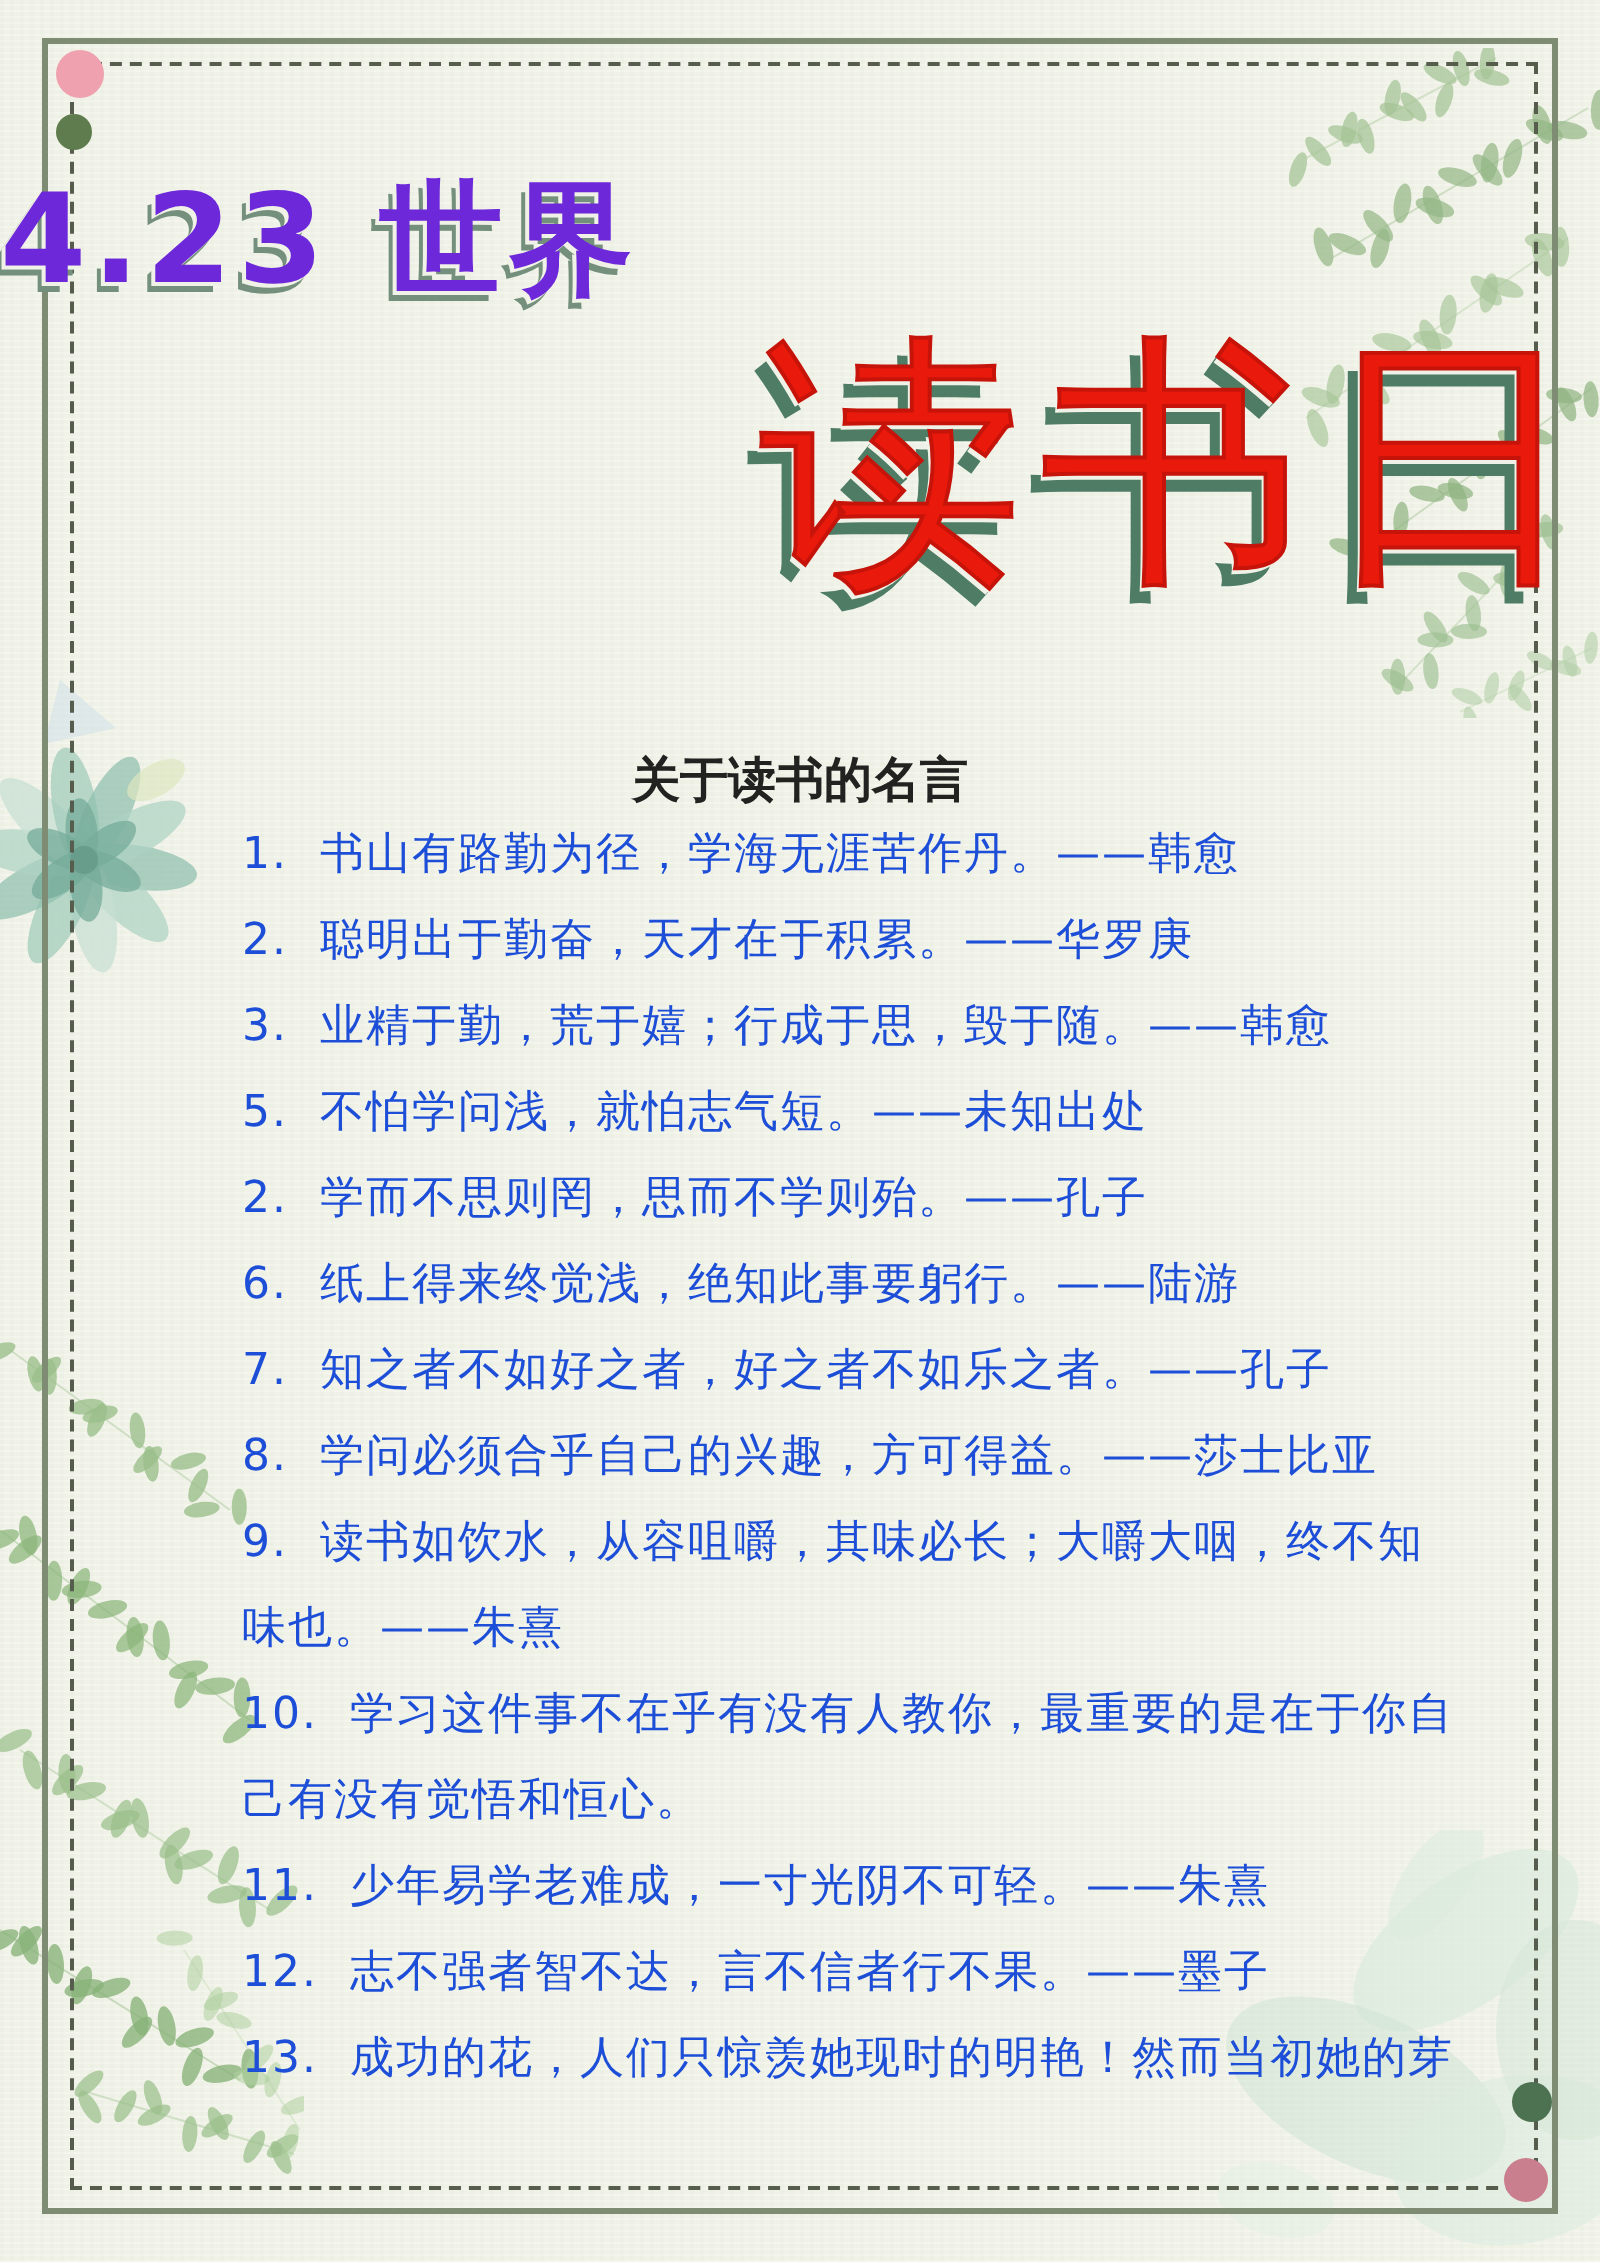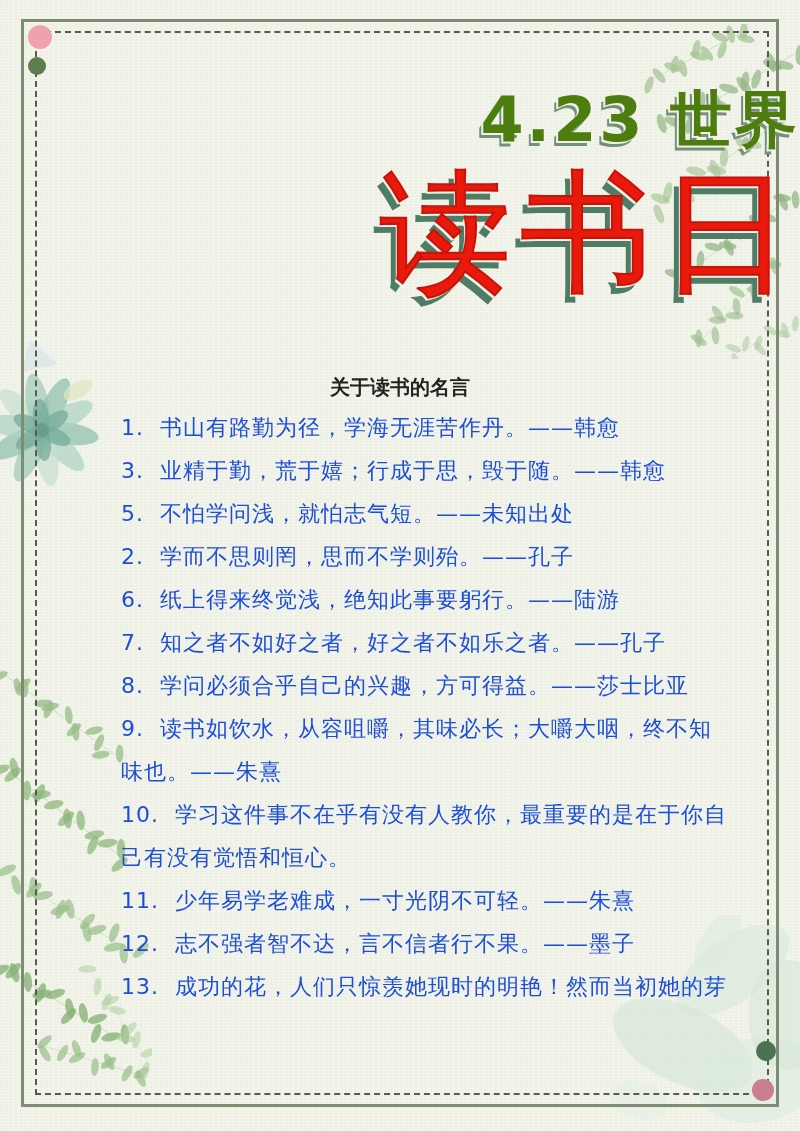--- a/index.html
+++ b/index.html
@@ -25,35 +25,34 @@
     border:2px dashed #565d4c;z-index:2;pointer-events:none;
   }
   .dot{position:absolute;border-radius:50%;z-index:3;}
   .dot-pink-top   {left:28px;top:25px;  width:24px;height:24px;background:#efa1af;}
   .dot-green-top  {left:28px;top:57px;  width:18px;height:18px;background:#5e7c4d;}
   .dot-green-bottom{left:756px;top:1041px;width:20px;height:20px;background:#4d7251;}
   .dot-pink-bottom{left:752px;top:1079px;width:22px;height:22px;background:#c97f8d;}
 
   .title-line1{
     position:absolute;left:0;right:0;top:78px;z-index:3;
-    text-align:right;font-size:62px;font-weight:bold;letter-spacing:3px;
-    color:#4d7c0f;
+    text-align:left;font-size:62px;font-weight:bold;letter-spacing:3px;
+    color:#6d28d9;
     text-shadow:-2px 2px 0 #f0f2e7, -4px 5px 0 #74907d;
-    padding-left:48px;
   }
   .title-line2{
     position:absolute;left:0;right:0;top:160px;z-index:3;
     text-align:right;font-size:132px;font-weight:normal;letter-spacing:8px;
     color:#e9190c;line-height:1.1;
     -webkit-text-stroke:2px #c7140a;
     text-shadow:-2px 3px 0 #f0f2e7, -7px 9px 0 #4e7c64;
   }
   .section-heading{
     position:absolute;left:0;right:0;top:374px;z-index:3;
-    text-align:center;font-size:20px;font-weight:bold;color:#222220;
+    text-align:center;font-size:24px;font-weight:bold;color:#222220;
   }
   .quote-list{
     position:absolute;left:121px;top:406px;width:580px;z-index:3;
     font-size:22px;color:#1d4ed8;line-height:43px;
   }
   .quote-line{white-space:pre;letter-spacing:1px;}
 </style>
 </head>
 <body>
 
@@ -270,20 +269,21 @@
 <div class="dot dot-green-top"></div>
 <div class="dot dot-green-bottom"></div>
 <div class="dot dot-pink-bottom"></div>
 
 <div class="title-line1">4.23 世界</div>
 <div class="title-line2">读书日</div>
 <div class="section-heading">关于读书的名言</div>
 
 <div class="quote-list">
     <div class="quote-line">1.  书山有路勤为径，学海无涯苦作丹。——韩愈</div>
+    <div class="quote-line">2.  聪明出于勤奋，天才在于积累。——华罗庚</div>
     <div class="quote-line">3.  业精于勤，荒于嬉；行成于思，毁于随。——韩愈</div>
     <div class="quote-line">5.  不怕学问浅，就怕志气短。——未知出处</div>
     <div class="quote-line">2.  学而不思则罔，思而不学则殆。——孔子</div>
     <div class="quote-line">6.  纸上得来终觉浅，绝知此事要躬行。——陆游</div>
     <div class="quote-line">7.  知之者不如好之者，好之者不如乐之者。——孔子</div>
     <div class="quote-line">8.  学问必须合乎自己的兴趣，方可得益。——莎士比亚</div>
     <div class="quote-line">9.  读书如饮水，从容咀嚼，其味必长；大嚼大咽，终不知</div>
     <div class="quote-line">味也。——朱熹</div>
     <div class="quote-line">10.  学习这件事不在乎有没有人教你，最重要的是在于你自</div>
     <div class="quote-line">己有没有觉悟和恒心。</div>

